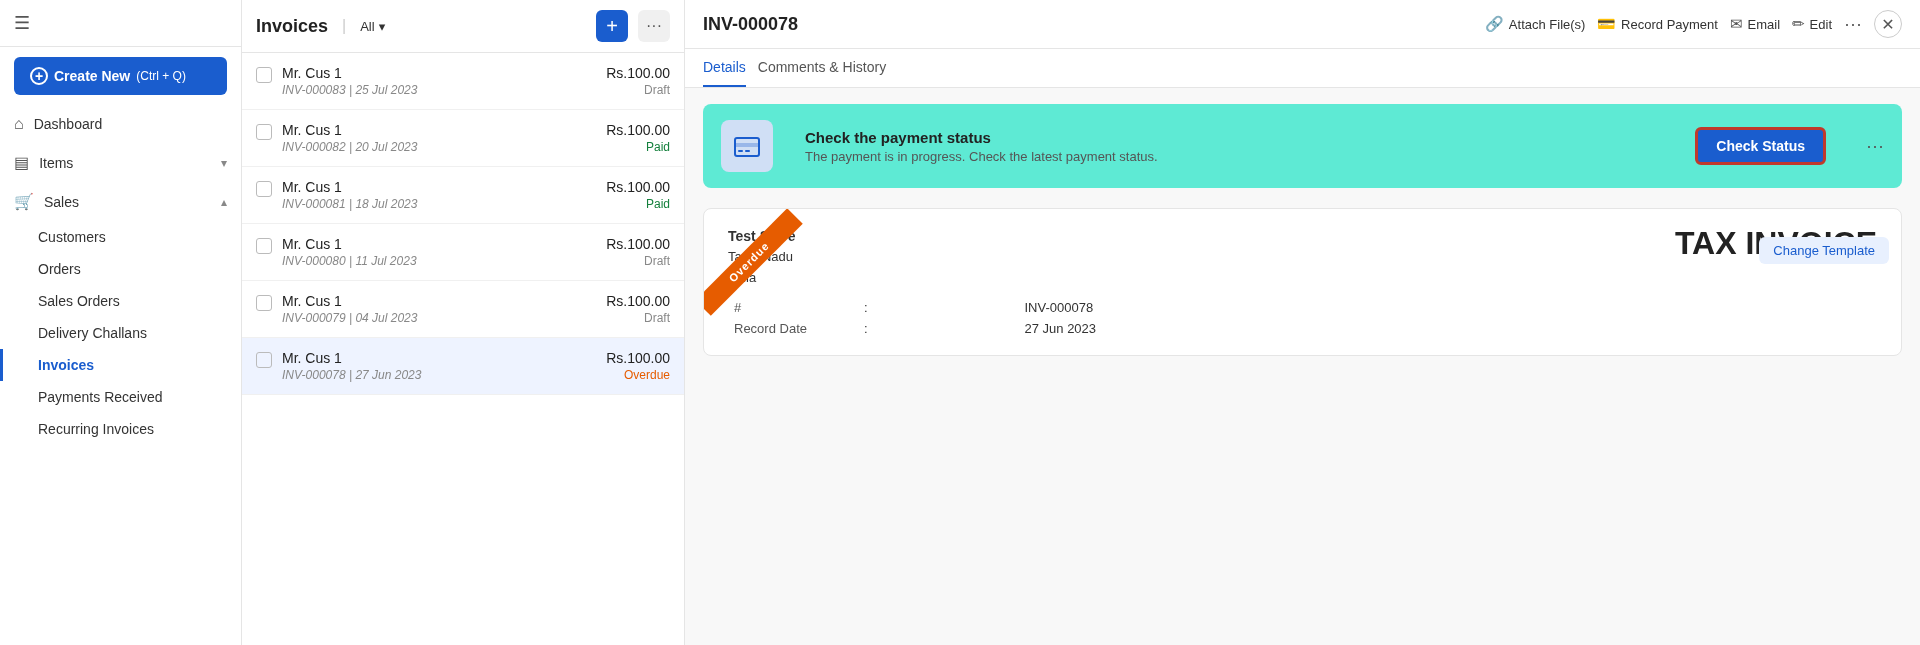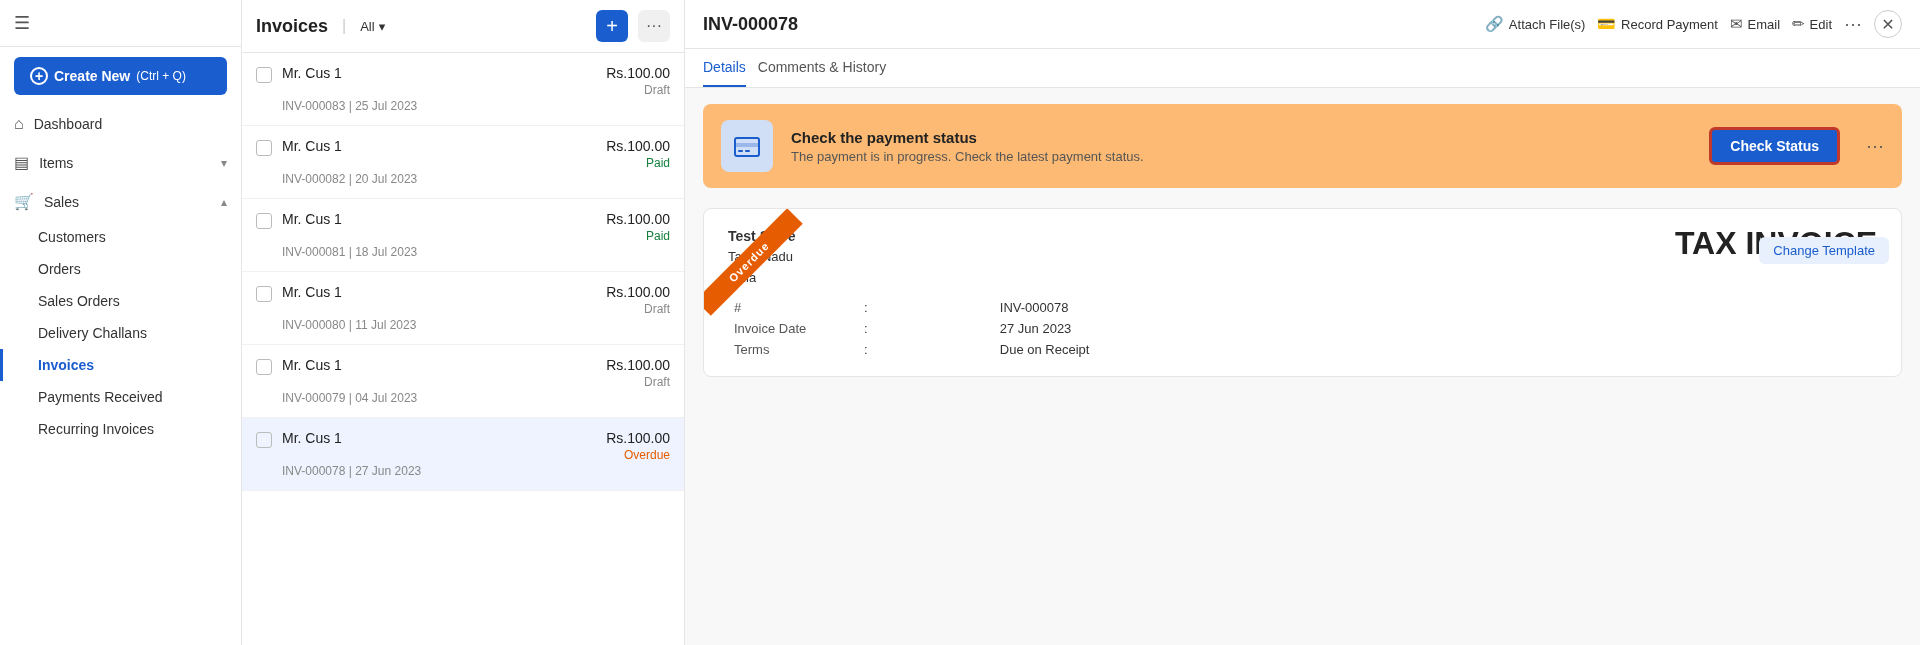--- a/index.html
+++ b/index.html
@@ -108,21 +108,21 @@
       display: flex; align-items: flex-start; padding: 12px 14px; gap: 10px;
       border-bottom: 1px solid #f0f0f0; cursor: pointer;
     }
     .invoice-item.selected { background: #eef3ff; }
     .invoice-checkbox {
       width: 16px; height: 16px; border: 1.5px solid #bbb; border-radius: 3px;
       flex-shrink: 0; margin-top: 2px; cursor: pointer;
     }
     .invoice-info { flex: 1; }
     .invoice-customer { font-size: 14px; font-weight: 500; color: #222; }
-    .invoice-meta { font-size: 12px; color: #888; margin-top: 18px; }
+    .invoice-meta { font-size: 12px; color: #888; margin-top: 2px; font-style: italic; }
     .invoice-right { text-align: right; }
     .invoice-amount { font-size: 14px; font-weight: 500; color: #222; }
     .invoice-status { font-size: 12px; margin-top: 2px; }
     .status-draft { color: #888; }
     .status-paid { color: #15803d; }
     .status-overdue { color: #e65c00; }
 
     
     .detail-panel {
       flex: 1;
@@ -159,23 +159,23 @@
     }
     .detail-tab {
       font-size: 14px; padding: 10px 0; cursor: pointer; color: #555;
       border-bottom: 2px solid transparent;
     }
     .detail-tab.active { color: #1a5dce; border-bottom-color: #1a5dce; font-weight: 500; }
     .detail-content { flex: 1; overflow-y: auto; padding: 16px 18px; }
 
     
     .payment-status-card {
-      background: #fdba74;
+      background: #5eead4;
       border-radius: 8px;
-      display: flex; align-items: center; padding: 16px 18px; gap: 18px;
+      display: flex; align-items: center; padding: 16px 18px; gap: 32px;
       margin-bottom: 20px;
     }
     .payment-icon-box {
       width: 52px; height: 52px; background: #d0dff5; border-radius: 8px;
       display: flex; align-items: center; justify-content: center;
       font-size: 24px; flex-shrink: 0;
     }
     .payment-status-info { flex: 1; }
     .payment-status-title { font-size: 15px; font-weight: 600; color: #222; }
     .payment-status-desc { font-size: 13px; color: #555; margin-top: 3px; }
@@ -434,28 +434,23 @@
       </div>
 
       <table class="invoice-fields-table">
         <tbody>
             <tr>
           <td>#</td>
           <td>:</td>
           <td>INV-000078</td>
         </tr>
         <tr>
-          <td>Invoice Date</td>
+          <td>Record Date</td>
           <td>:</td>
           <td>27 Jun 2023</td>
-        </tr>
-        <tr>
-          <td>Terms</td>
-          <td>:</td>
-          <td>Due on Receipt</td>
         </tr>
       </tbody>
         </table>
       <div style="height:16px;"></div>
     </div>
 
   </div>
 </div>
 
 </body></html>

